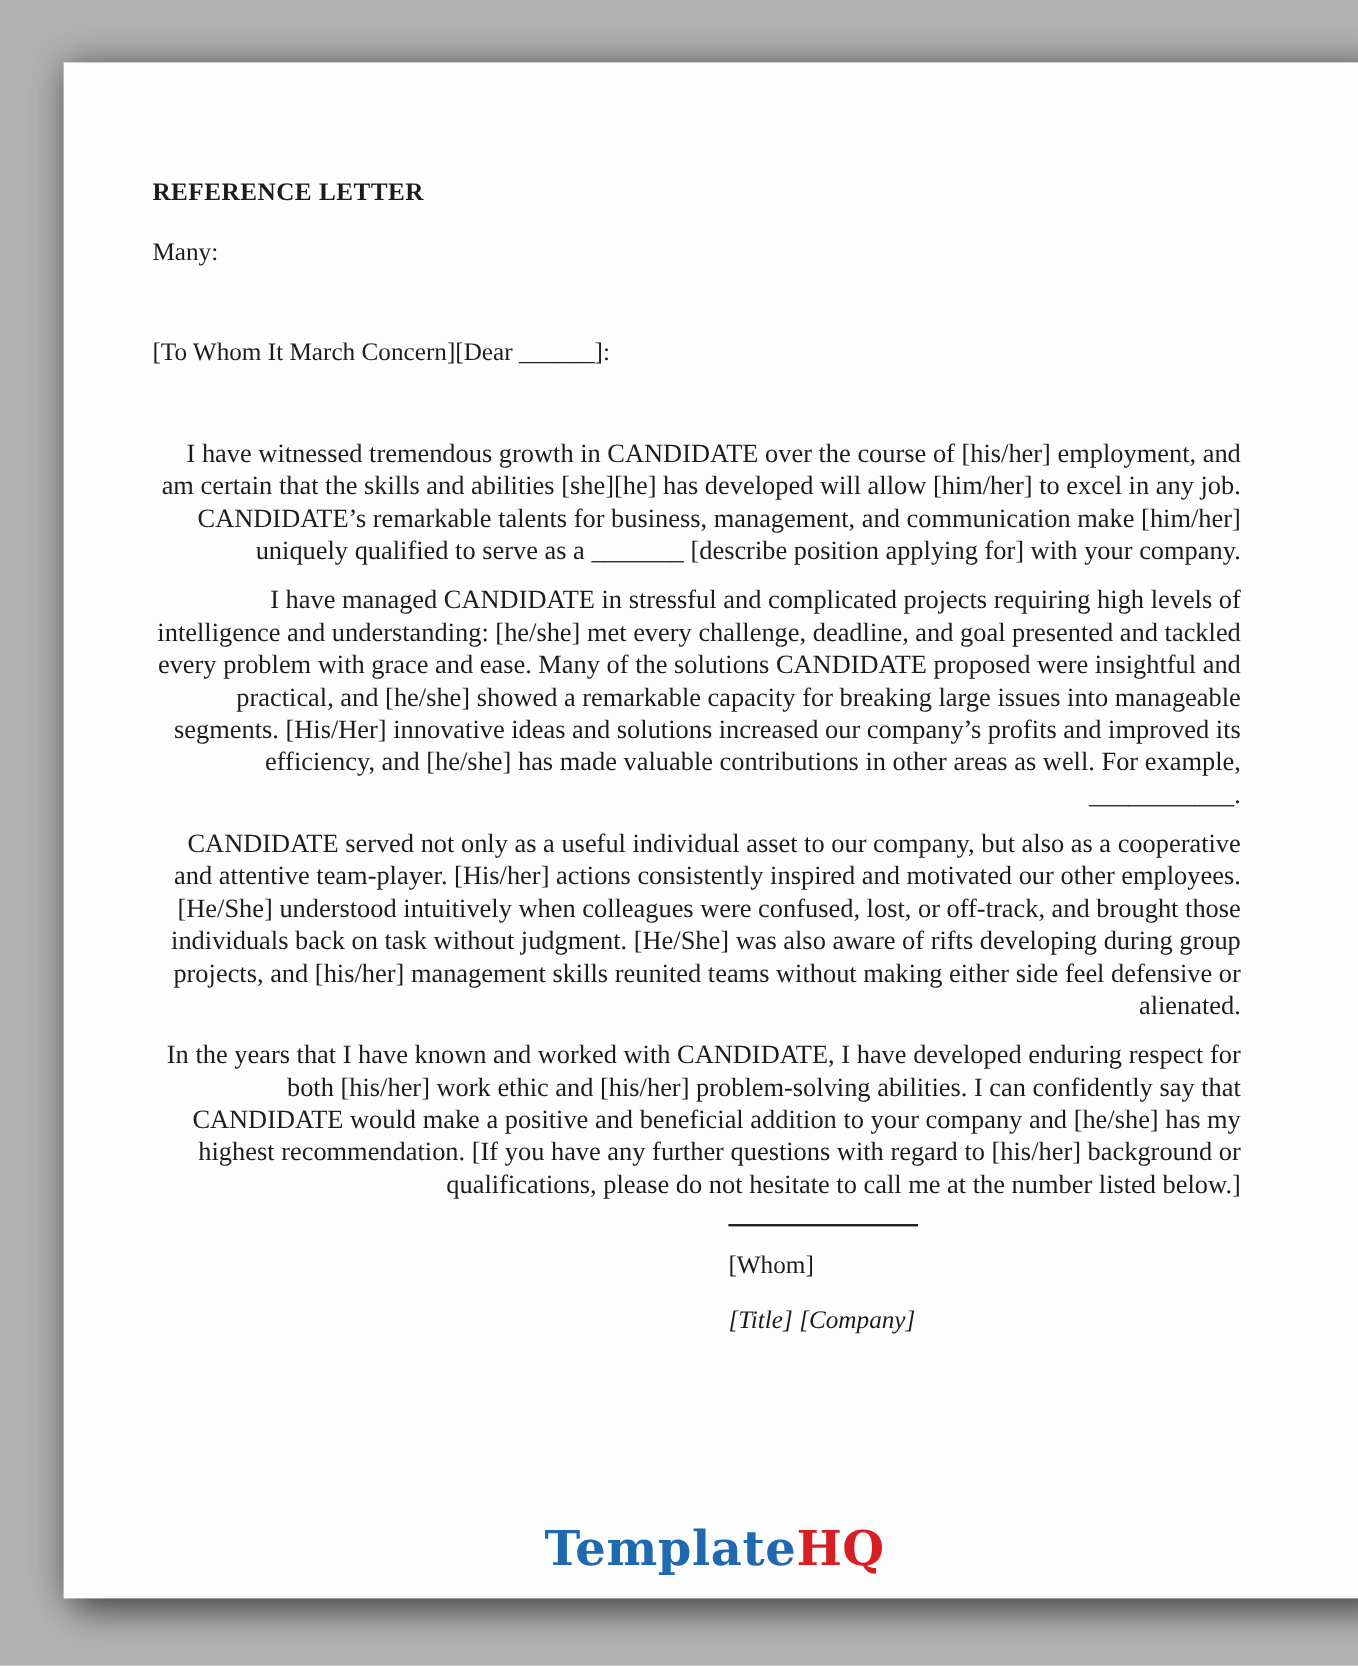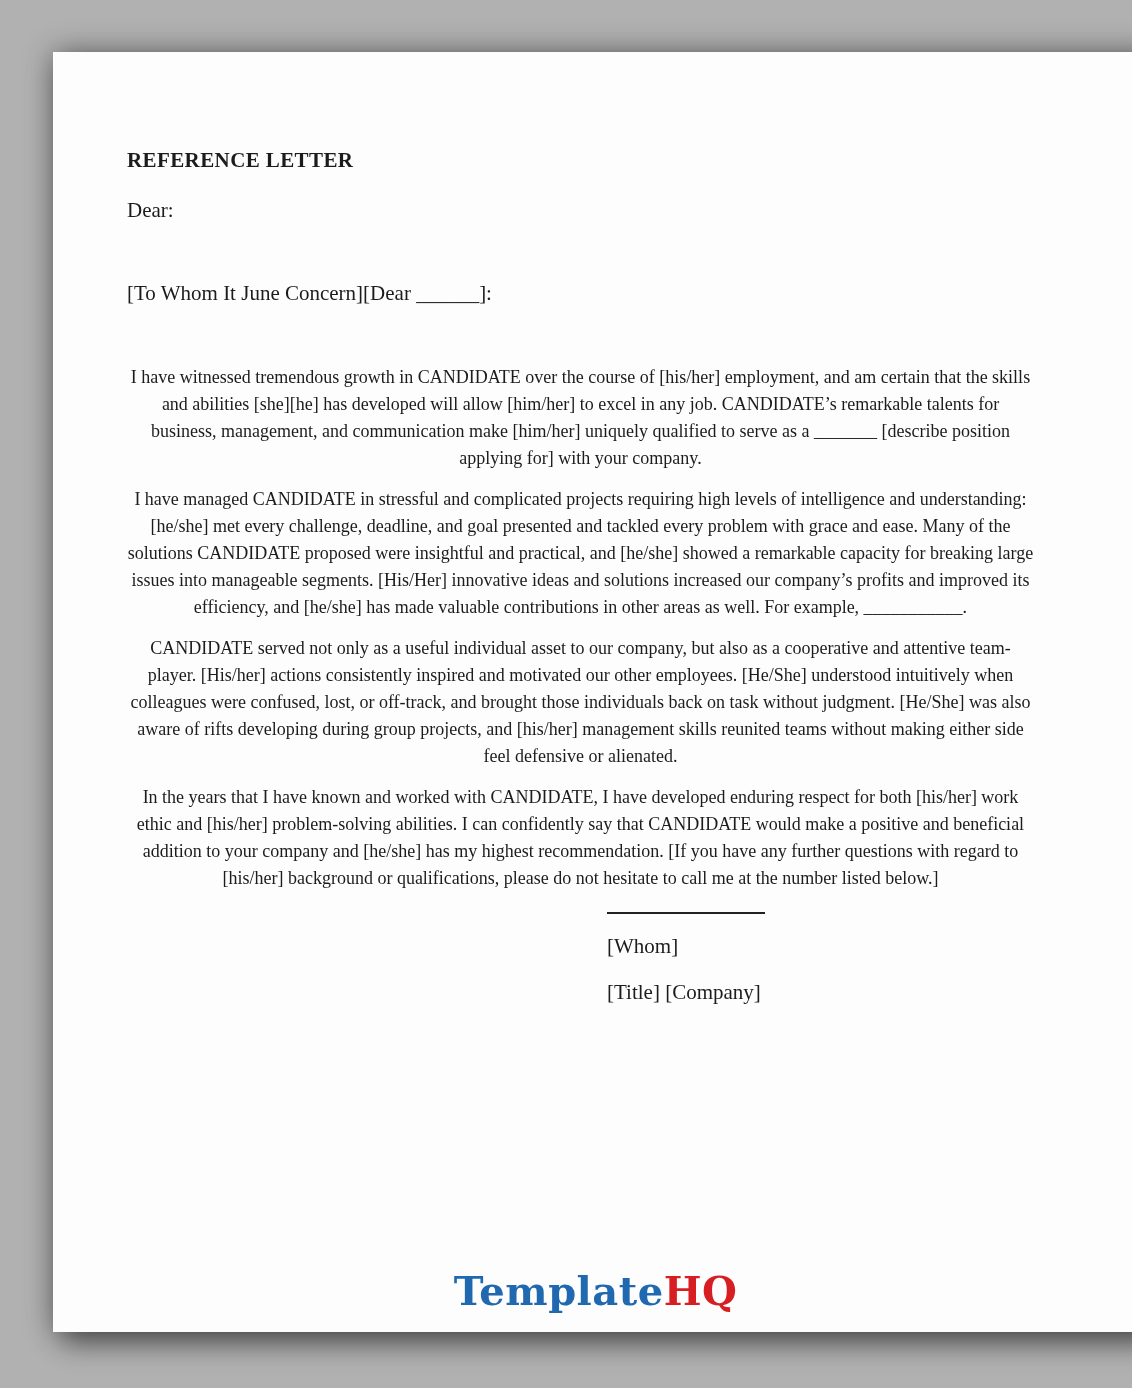--- a/index.html
+++ b/index.html
@@ -34,24 +34,24 @@
   }
   .date-line {
     font-size: 21px;
     margin: 0 0 58px 0;
   }
   .salutation {
     font-size: 21px;
     margin: 0 0 58px 0;
   }
   .body-para {
-    font-size: 18px;
+    font-size: 22px;
     line-height: 27px;
     margin: 0 0 14px 0;
-    text-align: center;
+    text-align: right;
   }
   .signature-block {
     margin-left: 480px;
     margin-top: 20px;
   }
   .closing {
     font-size: 21px;
     margin: 0 0 34px 0;
   }
   .signature-line {
@@ -60,20 +60,21 @@
     height: 0;
     margin: 0 0 20px 0;
   }
   .sig-name {
     font-size: 21px;
     margin: 0 0 21px 0;
   }
   .sig-title {
     font-size: 21px;
     margin: 0;
+    font-style: italic;
   }
   .footer-logo {
     position: absolute;
     left: 0;
     right: 17px;
     bottom: 18px;
     text-align: center;
     font-family: "DejaVu Serif", serif;
     font-weight: bold;
     font-size: 40px;
@@ -82,23 +83,23 @@
   .logo-primary { color: #2069b1; }
   .logo-secondary { color: #d71f23; }
 </style>
 </head>
 <body>
 
 <div class="page">
 
   <h1 class="doc-title">REFERENCE LETTER</h1>
 
-  <p class="date-line">Dear:</p>
+  <p class="date-line">Many:</p>
 
-  <p class="salutation">[To Whom It June Concern][Dear ______]:</p>
+  <p class="salutation">[To Whom It March Concern][Dear ______]:</p>
 
   <p class="body-para">I have witnessed tremendous growth in CANDIDATE over the course of [his/her] employment, and am certain that the skills and abilities [she][he] has developed will allow [him/her] to excel in any job. CANDIDATE’s remarkable talents for business, management, and communication make [him/her] uniquely qualified to serve as a _______ [describe position applying for] with your company.</p>
 
   <p class="body-para">I have managed CANDIDATE in stressful and complicated projects requiring high levels of intelligence and understanding: [he/she] met every challenge, deadline, and goal presented and tackled every problem with grace and ease. Many of the solutions CANDIDATE proposed were insightful and practical, and [he/she] showed a remarkable capacity for breaking large issues into manageable segments. [His/Her] innovative ideas and solutions increased our company’s profits and improved its efficiency, and [he/she] has made valuable contributions in other areas as well. For example, ___________.</p>
 
   <p class="body-para">CANDIDATE served not only as a useful individual asset to our company, but also as a cooperative and attentive team-player. [His/her] actions consistently inspired and motivated our other employees. [He/She] understood intuitively when colleagues were confused, lost, or off-track, and brought those individuals back on task without judgment. [He/She] was also aware of rifts developing during group projects, and [his/her] management skills reunited teams without making either side feel defensive or alienated.</p>
 
   <p class="body-para">In the years that I have known and worked with CANDIDATE, I have developed enduring respect for both [his/her] work ethic and [his/her] problem-solving abilities. I can confidently say that CANDIDATE would make a positive and beneficial addition to your company and [he/she] has my highest recommendation. [If you have any further questions with regard to [his/her] background or qualifications, please do not hesitate to call me at the number listed below.]</p>
 
   <div class="signature-block">

